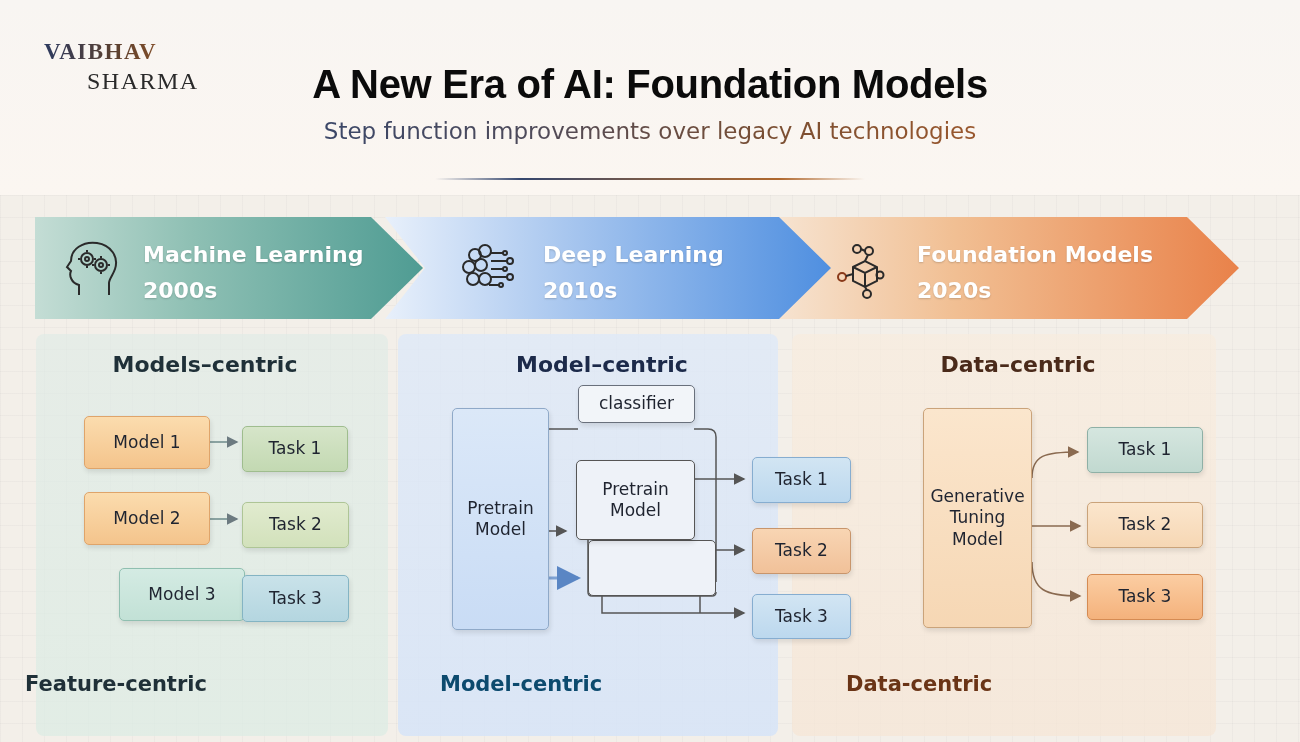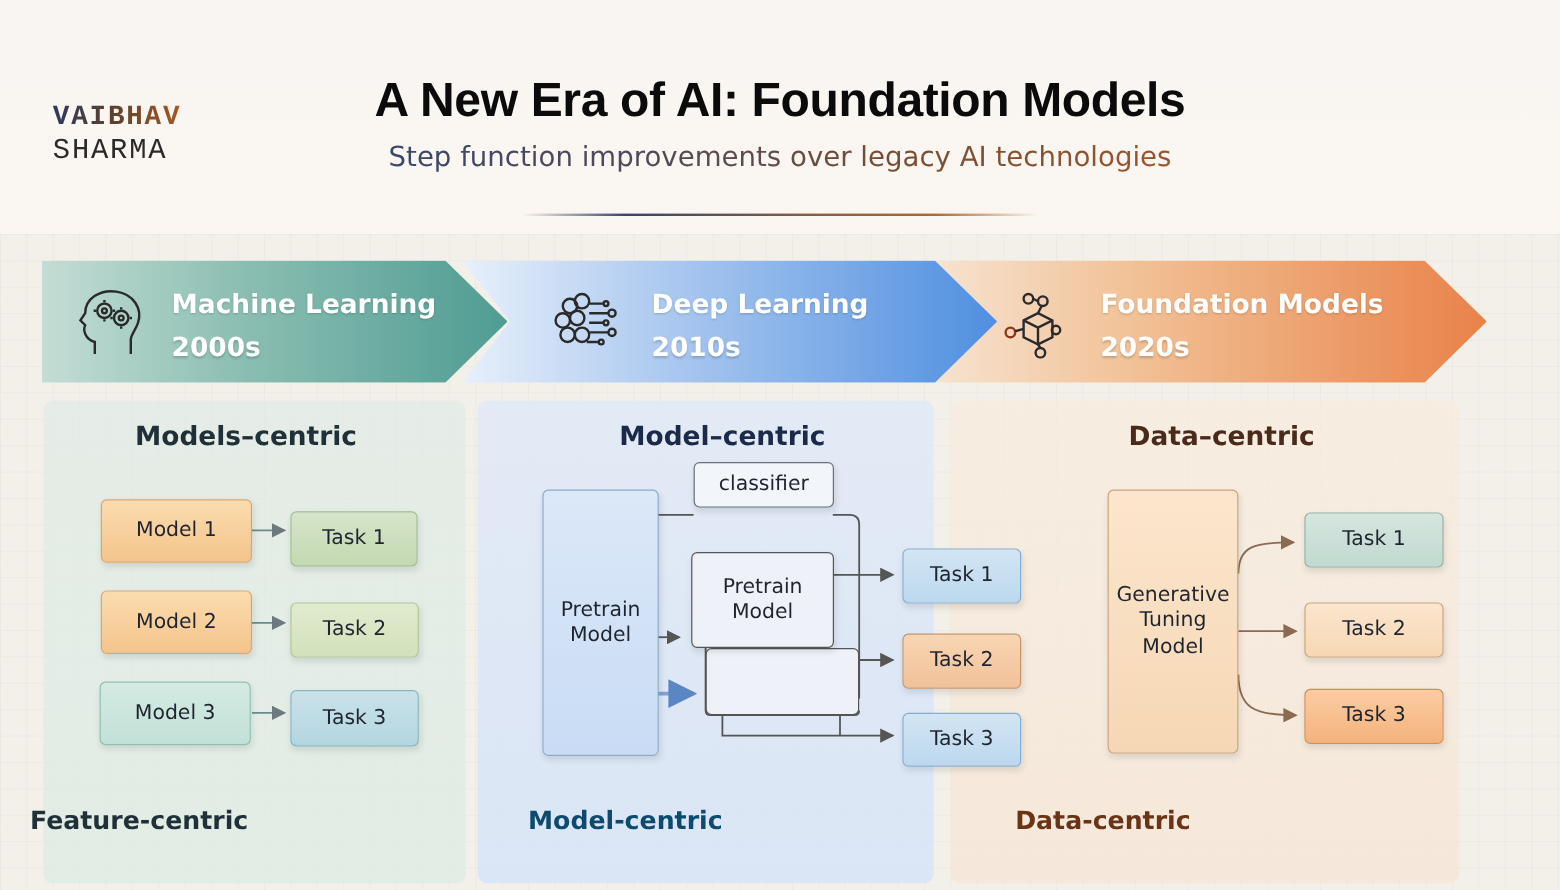--- a/index.html
+++ b/index.html
@@ -8,26 +8,26 @@
     position: relative;
     background: #f7f3ee;
     font-family: "Liberation Sans", sans-serif;
   }
   .header {
     position: absolute; left: 0; top: 0; width: 1300px; height: 195px;
     background: linear-gradient(180deg, #f8f5f2 0%, #fbf6f1 100%);
   }
   .logo { position: absolute; left: 44px; top: 40px; line-height: 1; }
   .logo-top {
-    font-family: Liberation Mono, monospace; font-weight: bold; font-size: 23px; letter-spacing: 1.5px;
+    font-family: Liberation Serif, serif; font-weight: bold; font-size: 23px; letter-spacing: 1.5px;
     background: linear-gradient(90deg, #2d3a5f 0%, #5a4030 45%, #a65a22 100%);
-    -webkit-background-clip: text; background-clip: text; color: transparent; margin-top: 46px;
+    -webkit-background-clip: text; background-clip: text; color: transparent;
   }
   .logo-bottom {
-    font-family: Liberation Mono, monospace; font-size: 24px; color: #2a2a2a; letter-spacing: 1.5px; margin-top: 6px;
+    font-family: Liberation Serif, serif; font-size: 24px; color: #2a2a2a; letter-spacing: 1.5px; margin-top: 6px; margin-left: 43px;
   }
   .title {
     position: absolute; left: 240px; top: 62px; width: 820px; text-align: center;
     font-family: "Liberation Sans", sans-serif; font-weight: bold; font-size: 40px; color: #0b0b0b;
     letter-spacing: -0.3px;
   }
   .subtitle {
     position: absolute; left: 240px; top: 118px; width: 820px; text-align: center;
     font-family: "DejaVu Sans", sans-serif; font-size: 23px;
     background: linear-gradient(90deg, #34466e 0%, #4d4a5a 35%, #7a4e32 65%, #a55a2a 100%);
@@ -76,21 +76,21 @@
     font-family: "DejaVu Sans", sans-serif; font-weight: bold; font-size: 21px;
   }
   .box {
     position: absolute; border-radius: 5px; display: flex; align-items: center; justify-content: center;
     text-align: center; font-family: "DejaVu Sans", sans-serif; font-size: 17px; color: #1f2430;
     box-shadow: 1px 3px 5px rgba(0,0,0,0.10); line-height: 1.25;
   }
   .b-orange { background: linear-gradient(180deg, #fbdcae, #f4c48c); border: 1.5px solid #dfa46a; }
   .b-green { background: linear-gradient(180deg, #d6e5c9, #c3d9b2); border: 1.5px solid #9fbd8e; }
   .b-lgreen { background: linear-gradient(180deg, #e1ebcf, #d2e1bb); border: 1.5px solid #aec596; }
-  .b-teal { background: linear-gradient(180deg, #d4ebe3, #c2e1d6); border: 1.5px solid #8fbfb0; }
+  .b-teal { background: linear-gradient(180deg, #d4ebe3, #c2e1d6); border: 1.5px solid #8fbfb0; margin-left: 36px; }
   .b-tealblue { background: linear-gradient(180deg, #c9e2e9, #b4d6e0); border: 1.5px solid #84b4c3; }
   .b-blue { background: linear-gradient(180deg, #d2e5f3, #bcd8ee); border: 1.5px solid #86add0; }
   .b-lblue { background: linear-gradient(180deg, #dbe8f8, #c9dcf5); border: 1.5px solid #8fa9c8; }
   .b-white { background: #f2f5f9; border: 1.5px solid #69707c; }
   .b-peach { background: linear-gradient(180deg, #f8d5b3, #f1c199); border: 1.5px solid #c8956b; }
   .b-cream { background: linear-gradient(180deg, #fbe6cd, #f6d7b4); border: 1.5px solid #caa37a; text-align: center; }
   .b-dorange { background: linear-gradient(180deg, #fbcda2, #f4b27c); border: 1.5px solid #d58b53; }
   .b-sage { background: linear-gradient(180deg, #d5e6df, #c1d9d0); border: 1.5px solid #8eb0a6; }
   svg.lines { position: absolute; left: 0; top: 0; pointer-events: none; }
 </style>

